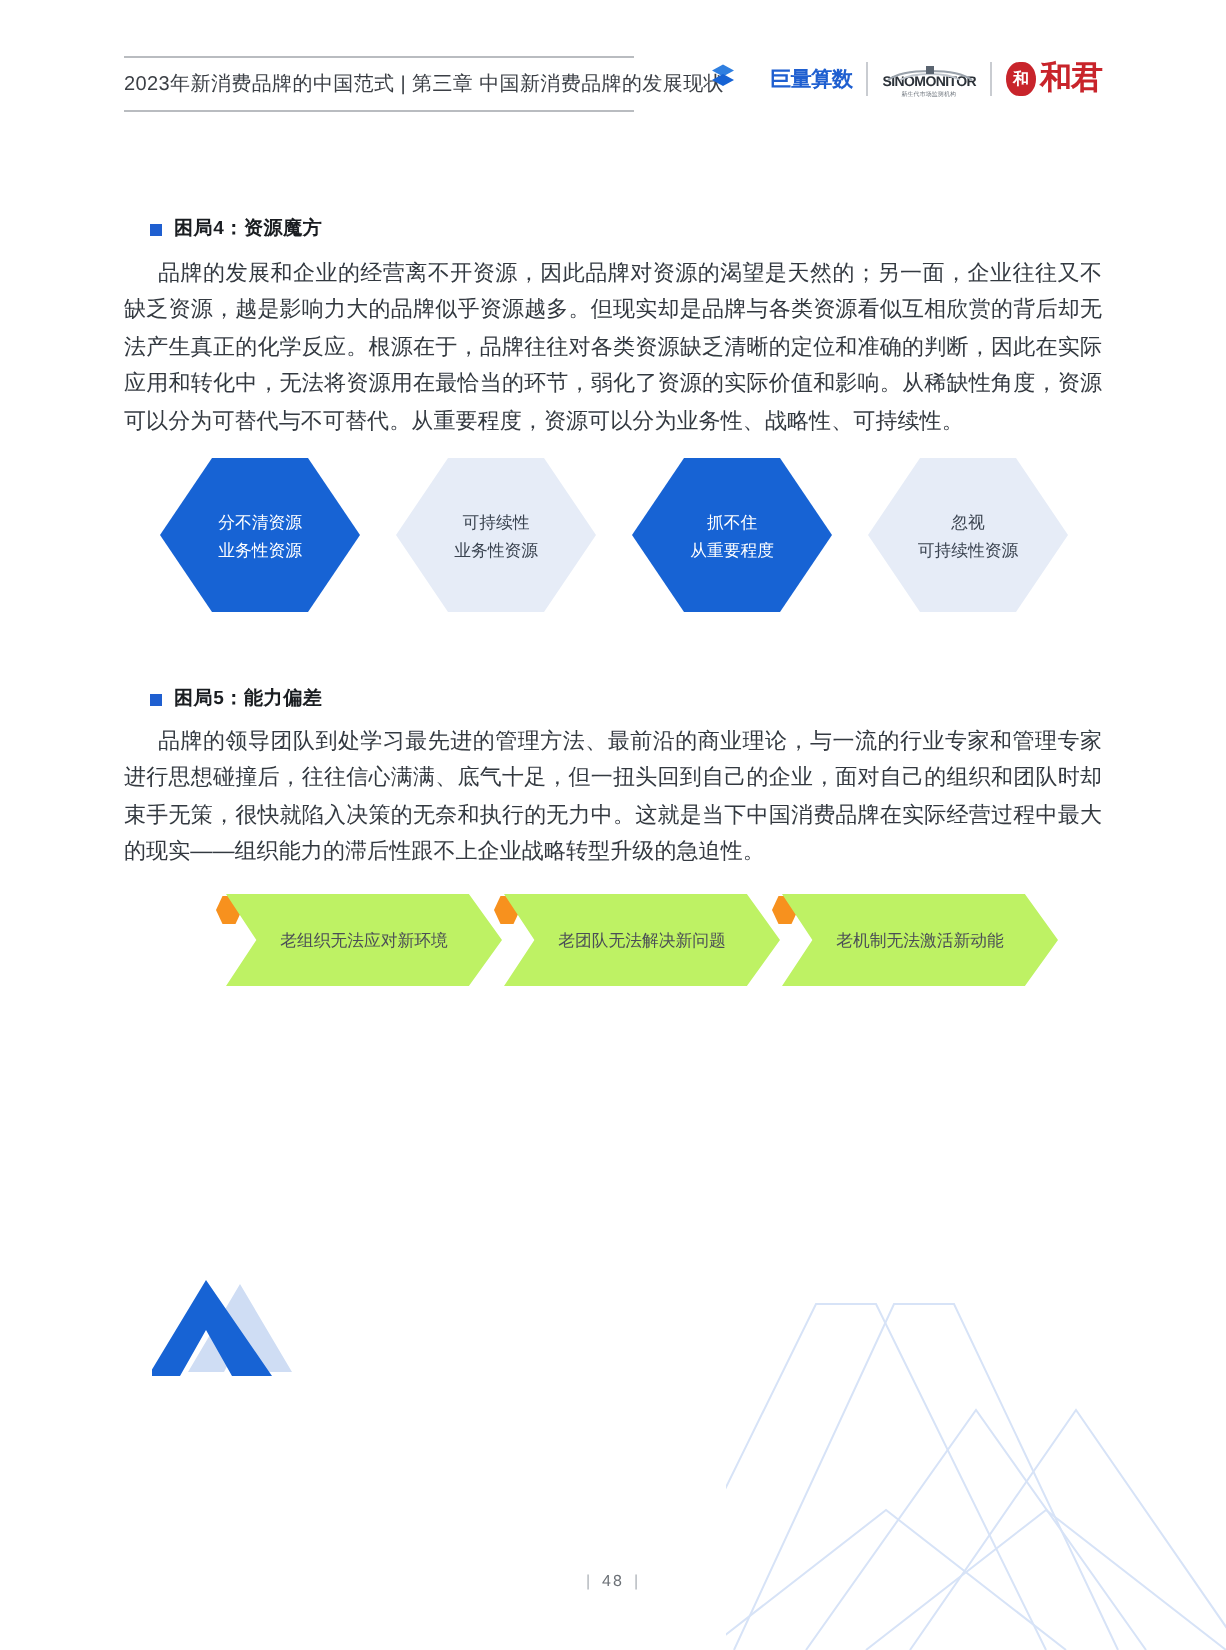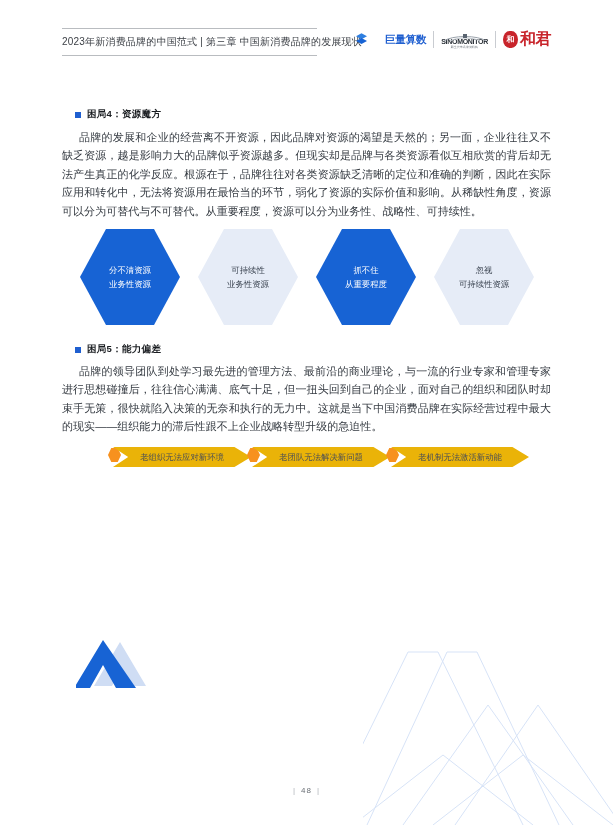--- a/index.html
+++ b/index.html
@@ -167,21 +167,21 @@
     position: absolute;
     left: 80px;
     top: 229px;
     width: 455px;
     height: 80px;
   }
   .hex {
     position: absolute;
     top: 0;
     width: 100px;
-    height: 96px;
+    height: 77px;
     clip-path: polygon(26% 0%, 74% 0%, 100% 50%, 74% 100%, 26% 100%, 0% 50%);
     display: flex;
     flex-direction: column;
     align-items: center;
     justify-content: center;
     text-align: center;
     font-size: 8.4px;
     line-height: 14px;
   }
   .hex.blue { background: #1763d4; color: #ffffff; }
@@ -192,23 +192,23 @@
   .arrow-row {
     position: absolute;
     left: 95px;
     top: 443px;
     width: 450px;
     height: 42px;
   }
   .arrow-item {
     position: absolute;
     top: 4px;
-    height: 20px;
+    height: 46px;
     width: 138px;
-    background: #eab308;
+    background: #bef264;
     clip-path: polygon(0% 0%, 88% 0%, 100% 50%, 88% 100%, 0% 100%, 11% 50%);
     display: flex;
     align-items: center;
     justify-content: center;
     font-size: 8.4px;
     color: #4b4f56;
     white-space: nowrap;
   }
   .arrow-dot {
     position: absolute;

